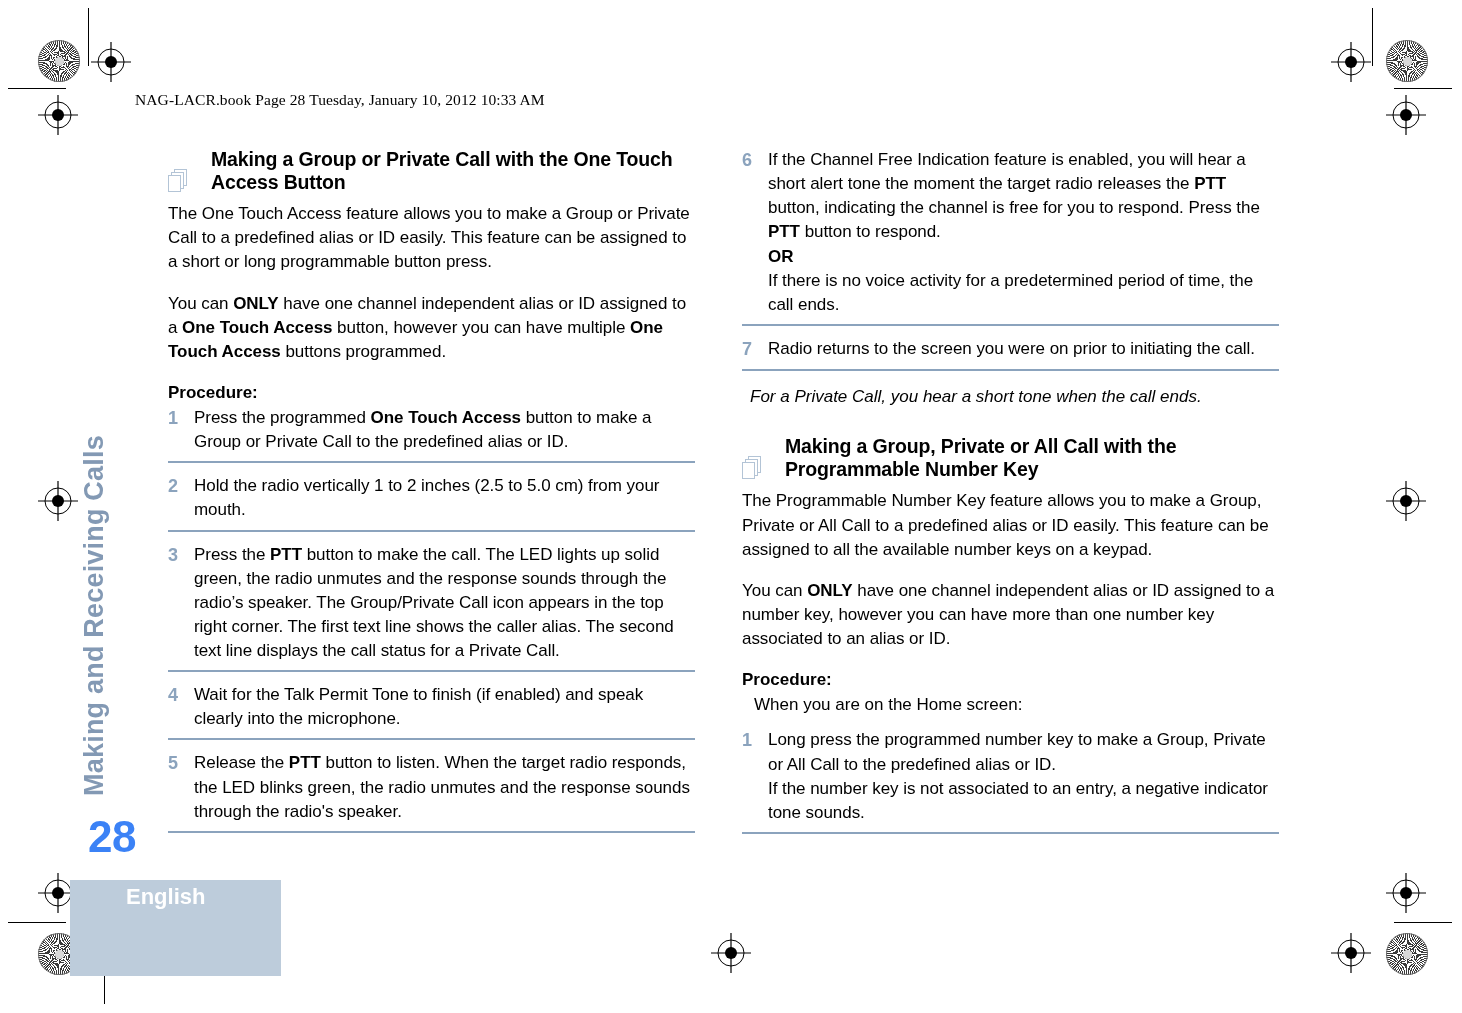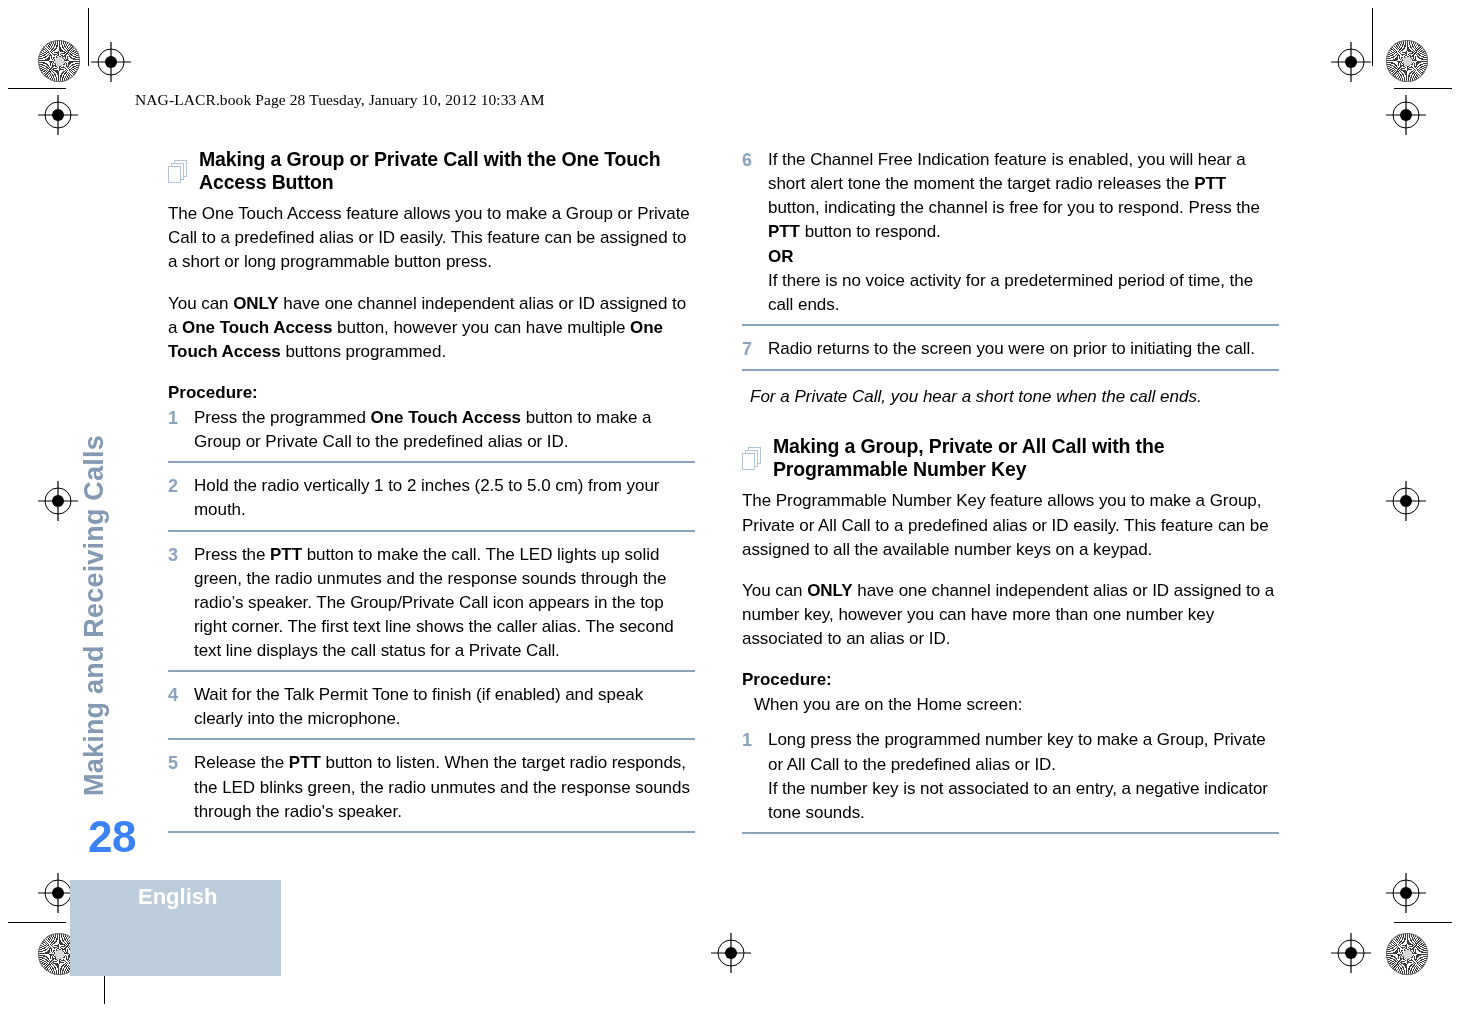--- a/index.html
+++ b/index.html
@@ -83,40 +83,40 @@
   .lang-block {
     position: absolute;
     left: 70px;
     top: 880px;
     width: 211px;
     height: 96px;
     background: #bdccdb;
   }
   .lang-label {
     position: absolute;
-    left: 138px;
+    left: 126px;
     top: 884px;
     font-size: 22px;
     font-weight: bold;
     color: #ffffff;
   }
 
   
   .col {
     position: absolute;
     top: 148px;
   }
   .col-left  { left: 168px; width: 527px; }
   .col-right { left: 742px; width: 537px; }
 
   
   .sec-head {
     display: flex;
-    align-items: center;
-    gap: 9px;
+    align-items: flex-end;
+    gap: 21px;
     margin-bottom: 9px;
   }
   .pages-icon {
     position: relative;
     width: 22px;
     height: 24px;
     flex: 0 0 auto;
     margin-top: 3px;
   }
   .pages-icon i {

